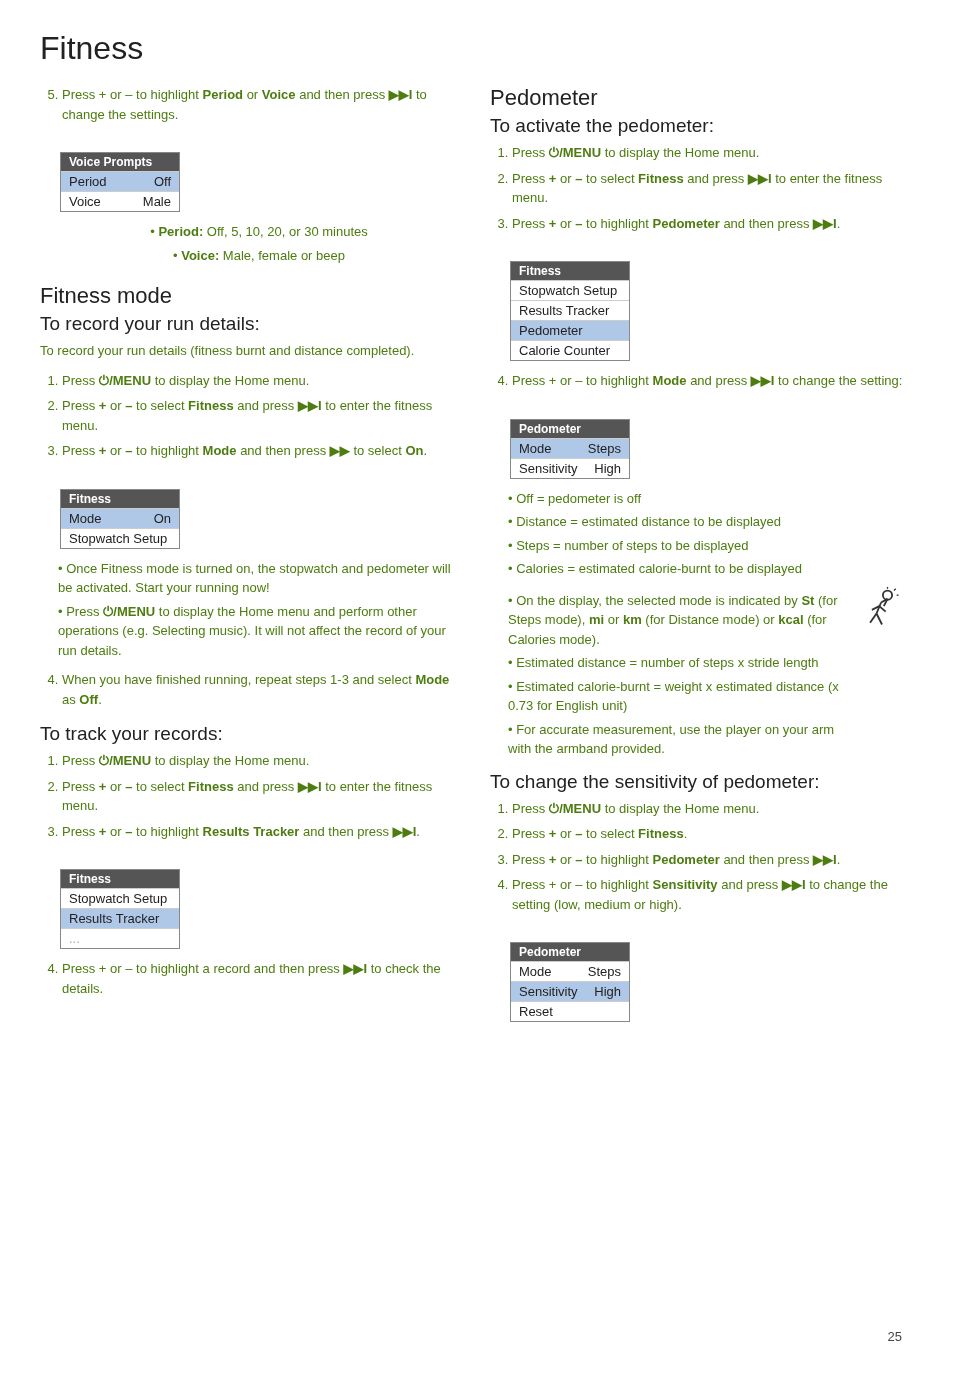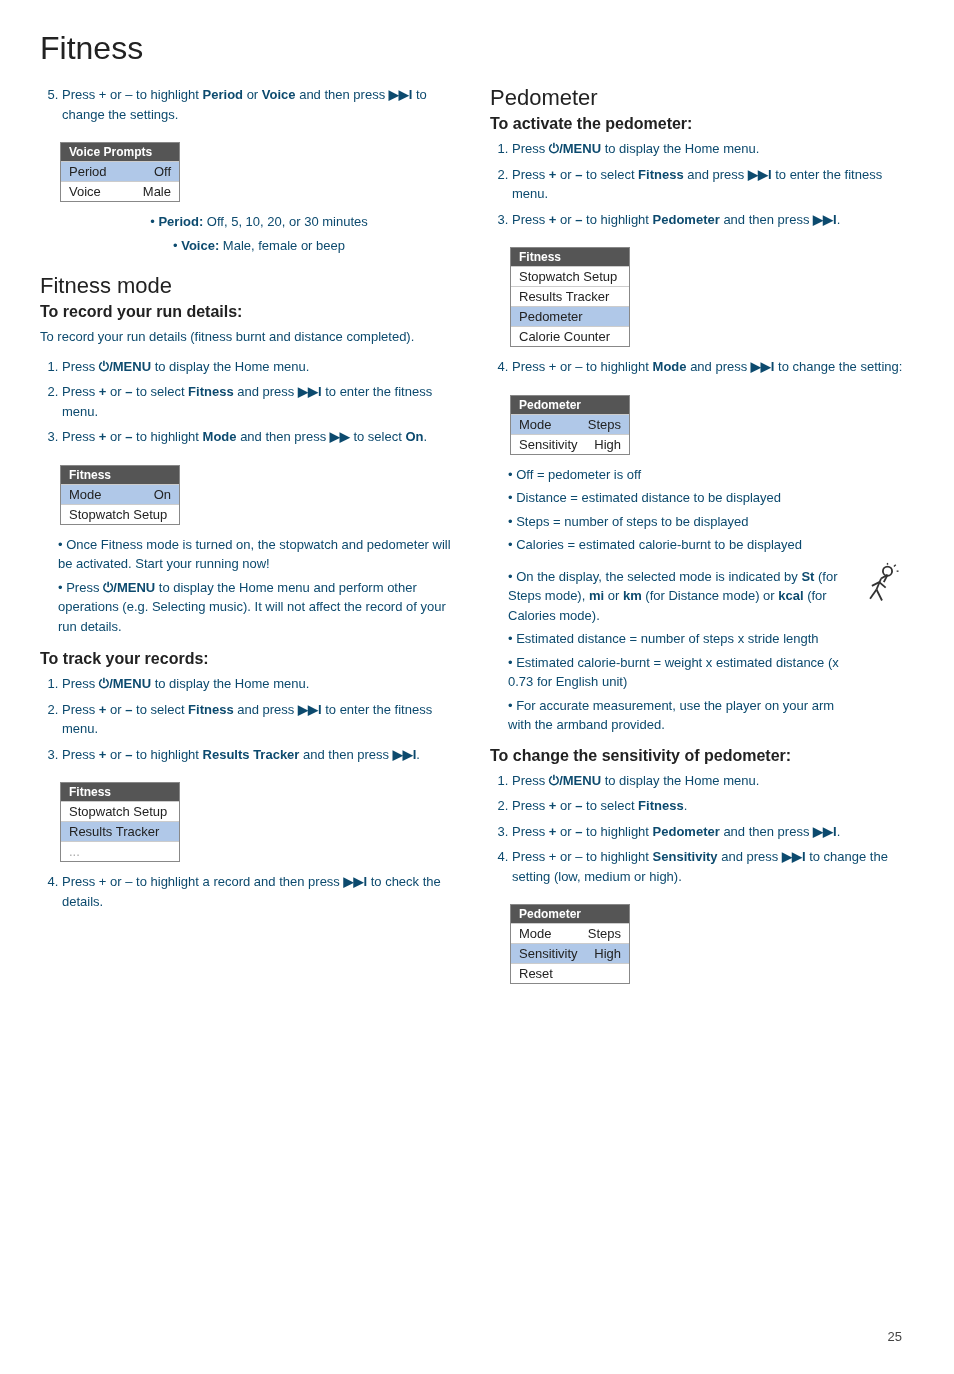--- a/index.html
+++ b/index.html
@@ -18,28 +18,28 @@
       margin-bottom: 18px;
       color: #222;
     }
     h2.section-title {
       font-size: 22px;
       font-weight: normal;
       margin-bottom: 4px;
       color: #222;
     }
     .section-subtitle {
-      font-weight: bold;
-      font-size: 16px;
+      font-weight: normal;
+      font-size: 19px;
       margin-bottom: 6px;
     }
     p, li {
       font-size: 13px;
       line-height: 1.5;
-      color: #0c4a6e;
+      color: #4d7c0f;
     }
     ol { margin-left: 22px; margin-bottom: 10px; }
     ol li { margin-bottom: 6px; }
     ul { margin-left: 18px; margin-bottom: 10px; }
     ul li { list-style: disc; margin-bottom: 4px; }
     ul.bullet-dash li { list-style: none; padding-left: 10px; }
     ul.bullet-dash li::before { content: "• "; }
 
     .content-wrapper {
       display: flex;
@@ -52,21 +52,21 @@
     .right-col {
       flex: 1;
     }
 
     
     .menu-box {
       display: inline-block;
       border: 1.5px solid #888;
       background: #fff;
       min-width: 120px;
-      margin: 8px 0 10px 20px;
+      margin: 18px 0 10px 20px;
       font-size: 13px;
     }
     .menu-box .menu-title {
       background: #555;
       color: #fff;
       padding: 2px 8px;
       font-weight: bold;
       font-size: 12px;
     }
     .menu-box .menu-row {
@@ -162,20 +162,23 @@
         </div>
         <div class="menu-row-single">Stopwatch Setup</div>
       </div>
 
       
       <ul class="bullet-dash" style="margin-left:8px; margin-bottom:10px;">
         <li>Once Fitness mode is turned on, the stopwatch and pedometer will be activated. Start your running now!</li>
         <li>Press <strong>⏻/MENU</strong> to display the Home menu and perform other operations (e.g. Selecting music). It will not affect the record of your run details.</li>
       </ul>
 
+      <ol start="4">
+        <li>When you have finished running, repeat steps 1-3 and select <strong>Mode</strong> as <strong>Off</strong>.</li>
+      </ol>
     </div>
 
     
     <div style="margin-top:14px;">
       <div class="section-subtitle">To track your records:</div>
       <ol>
         <li style="margin-bottom:6px;">
           Press <strong>⏻/MENU</strong> to display the Home menu.
         </li>
         <li style="margin-bottom:6px;">

